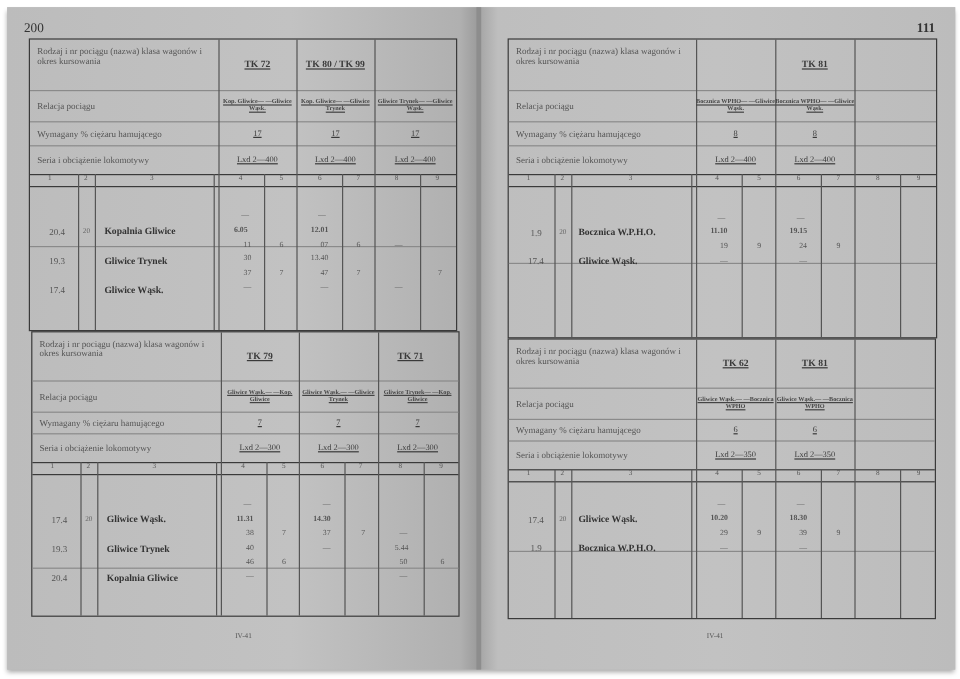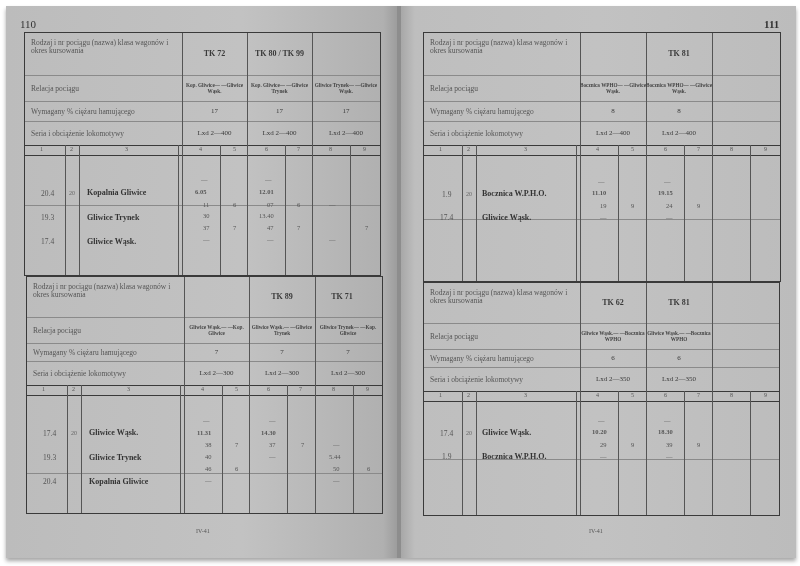--- a/index.html
+++ b/index.html
@@ -10,39 +10,39 @@
   .page{position:absolute;top:0;height:552px;background:linear-gradient(90deg,#bfbfbf,#c3c3c3);}
   .page.left{left:0;width:393px;background:linear-gradient(90deg,#bcbcbc 0%,#c2c2c2 60%,#b0b0b0 96%,#9a9a9a 100%);}
   .page.right{left:393px;width:397px;background:linear-gradient(90deg,#a4a4a4 0%,#bebebe 4%,#c2c2c2 50%,#bcbcbc 100%);}
   .gutter{position:absolute;left:391px;top:0;width:4px;height:552px;background:#8d8d8d;}
   .pnum{position:absolute;top:12px;font-size:11px;color:#333;}
   .foot{position:absolute;font-size:6px;color:#555;}
   .block{position:absolute;border:1.5px solid #3a3a3a;box-sizing:border-box;}
   .row{position:absolute;left:0;right:0;border-bottom:1px solid #8a8a8a;}
   .vline{position:absolute;top:0;bottom:0;border-left:1px solid #555;}
   .cell{position:absolute;display:flex;align-items:center;justify-content:center;text-align:center;
-        font-size:7px;line-height:8px;color:#3a3a3a;}
+        font-size:7px;line-height:8px;color:#3a3a3a;text-decoration:underline;}
   .lab{position:absolute;left:6px;font-size:7.5px;line-height:8px;color:#555;}
   .tk{font-weight:bold;font-size:8px;}
   .rel{font-size:5.2px;line-height:6px;font-weight:bold;color:#444;}
   .num{font-size:6.5px;color:#555;}
   .colh{position:absolute;font-size:6px;color:#555;text-align:center;}
   .bodytxt{position:absolute;font-size:8px;font-weight:bold;color:#333;white-space:nowrap;}
   .km{position:absolute;font-size:7.5px;color:#555;}
   .small{position:absolute;font-size:6px;color:#666;}
 </style>
 </head>
 <body>
 
 <div class="spread">
   <div class="page left"></div>
   <div class="page right"></div>
   <div class="gutter"></div>
 
-  <div class="pnum" style="left:14px;">110</div>
+  <div class="pnum" style="left:14px;">200</div>
   <div class="pnum" style="left:758px;font-weight:bold;">111</div>
   <div class="foot" style="left:190px;top:522px;">IV-41</div>
   <div class="foot" style="left:583px;top:522px;">IV-41</div>
 
   <div class="block" style="left:18px;top:26px;width:357px;height:244px;">
     <div class="row" style="top:42px;"></div>
     <div class="row" style="top:68px;"></div>
     <div class="row" style="top:88px;"></div>
     <div class="row" style="top:112px;border-bottom:1.5px solid #3a3a3a;"></div>
     <div class="row" style="top:122px;border-bottom:1.5px solid #3a3a3a;"></div>
@@ -129,21 +129,21 @@
     <div class="vline" style="left:153px;top:108px;"></div>
     <div class="vline" style="left:195px;top:108px;"></div>
     <div class="vline" style="left:260px;top:108px;"></div>
     <div class="vline" style="left:326px;top:108px;"></div>
 
     <div class="lab" style="top:6px;width:140px;">Rodzaj i nr pociągu (nazwa) klasa wagonów i okres kursowania</div>
     <div class="lab" style="top:50px;">Relacja pociągu</div>
     <div class="lab" style="top:72px;">Wymagany % ciężaru hamującego</div>
     <div class="lab" style="top:93px;">Seria i obciążenie lokomotywy</div>
 
-    <div class="cell tk" style="left:222px;top:0;width:66px;height:40px;">TK 89</div>
+    <div class="cell tk" style="left:157px;top:0;width:65px;height:40px;">TK 79</div>
     <div class="cell tk" style="left:288px;top:0;width:54px;height:40px;">TK 71</div>
     <div class="cell rel" style="left:157px;top:40px;width:65px;height:26px;">Gliwice Wąsk.— —Kop. Gliwice</div>
     <div class="cell rel" style="left:222px;top:40px;width:66px;height:26px;">Gliwice Wąsk.— —Gliwice Trynek</div>
     <div class="cell rel" style="left:288px;top:40px;width:66px;height:26px;">Gliwice Trynek— —Kop. Gliwice</div>
     <div class="cell" style="left:157px;top:66px;width:65px;height:18px;">7</div>
     <div class="cell" style="left:222px;top:66px;width:66px;height:18px;">7</div>
     <div class="cell" style="left:288px;top:66px;width:66px;height:18px;">7</div>
     <div class="cell" style="left:157px;top:84px;width:65px;height:24px;">Lxd 2—300</div>
     <div class="cell" style="left:222px;top:84px;width:66px;height:24px;">Lxd 2—300</div>
     <div class="cell" style="left:288px;top:84px;width:66px;height:24px;">Lxd 2—300</div>

